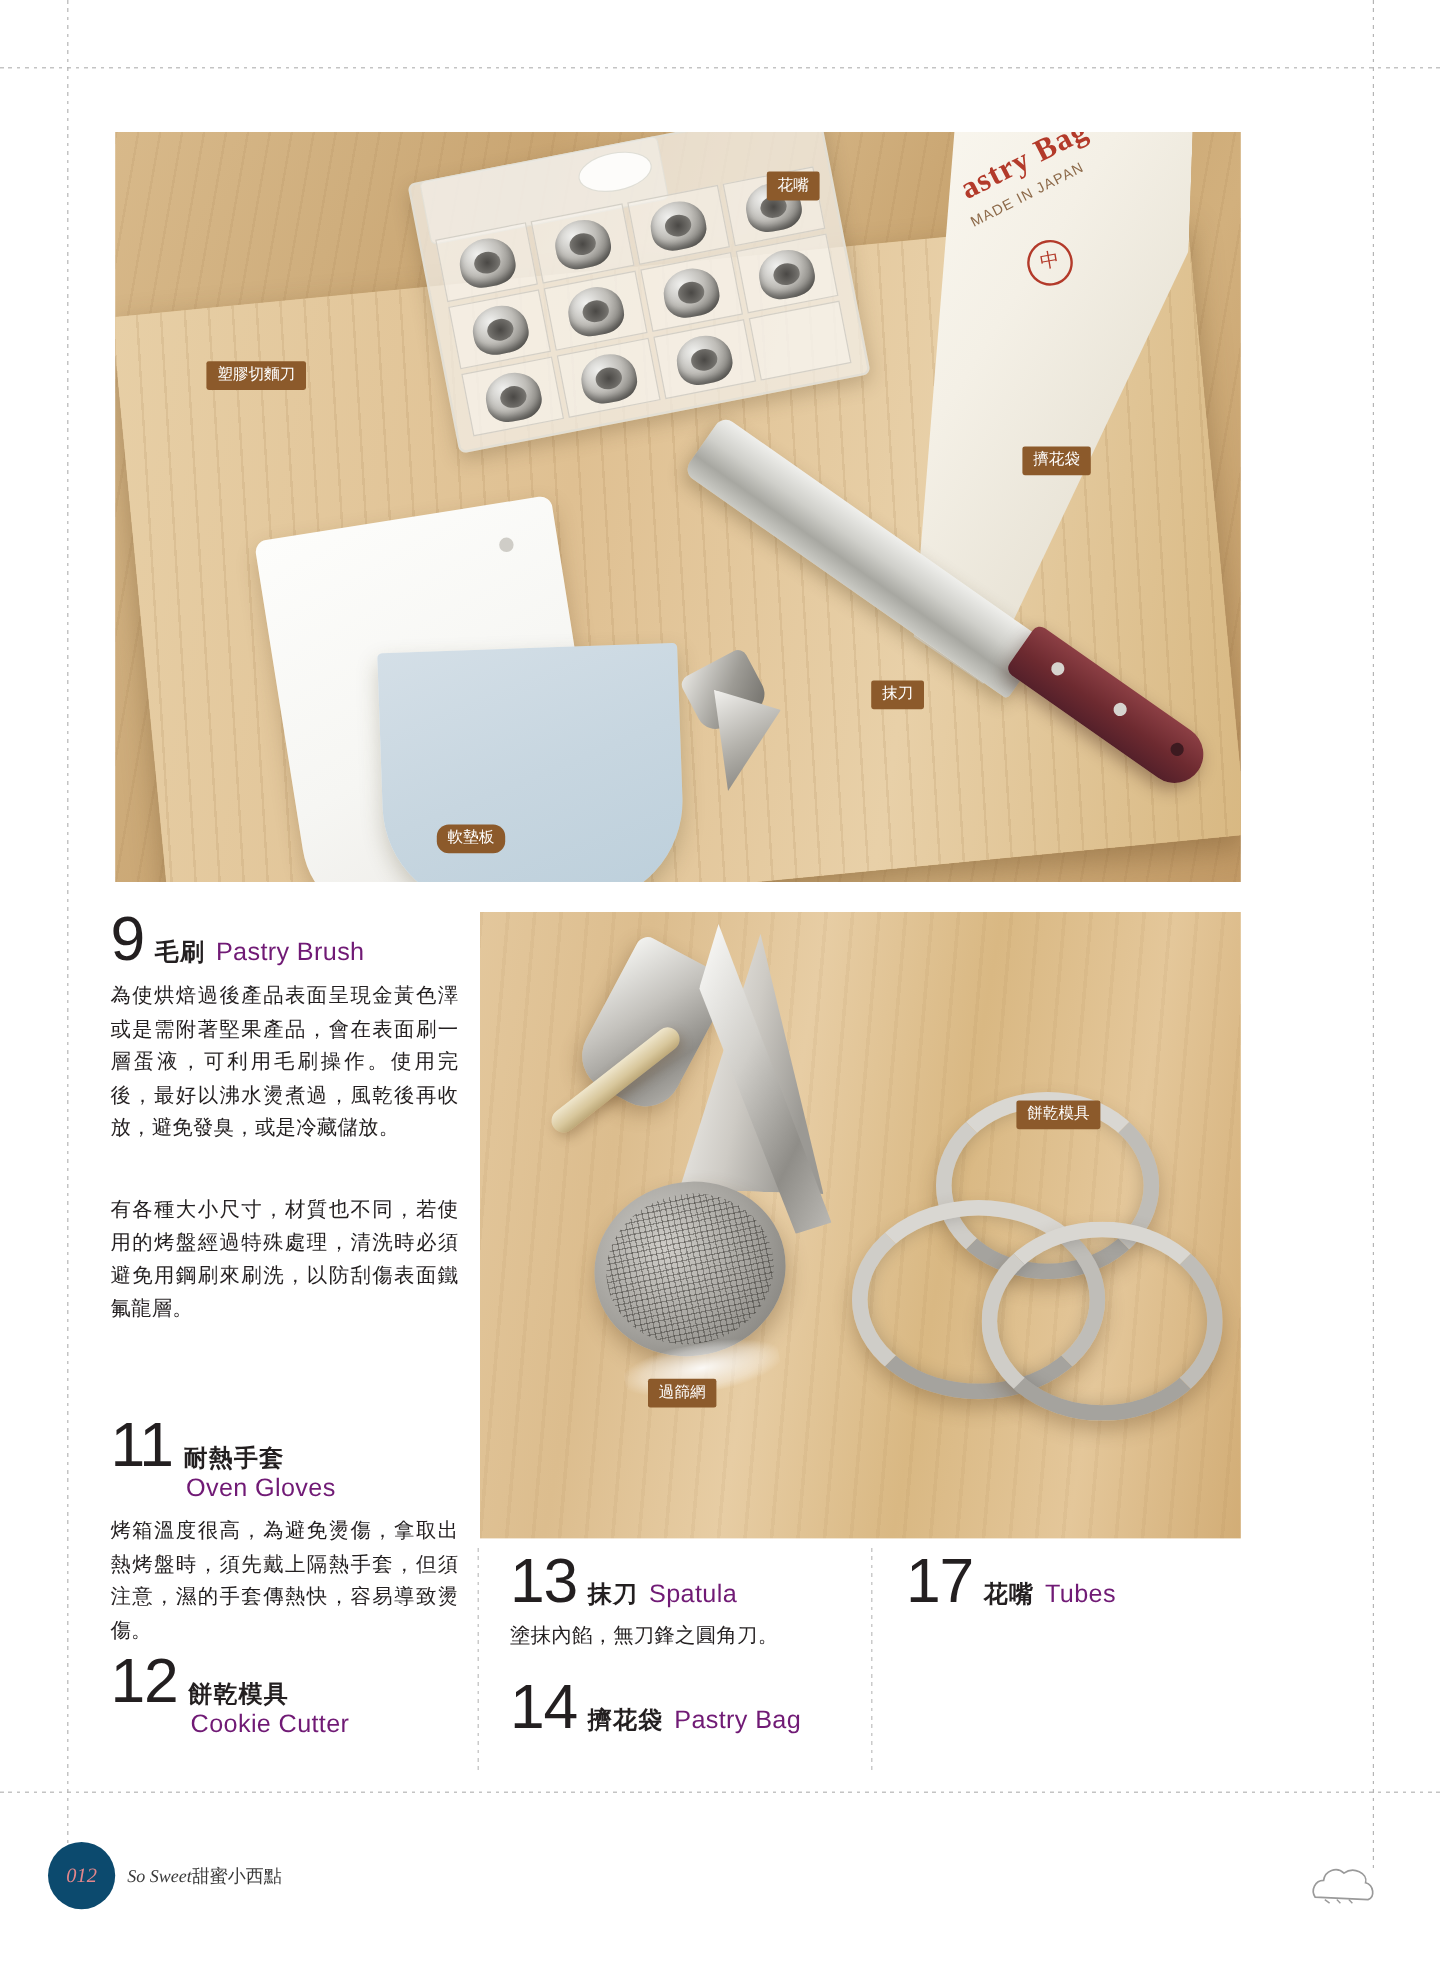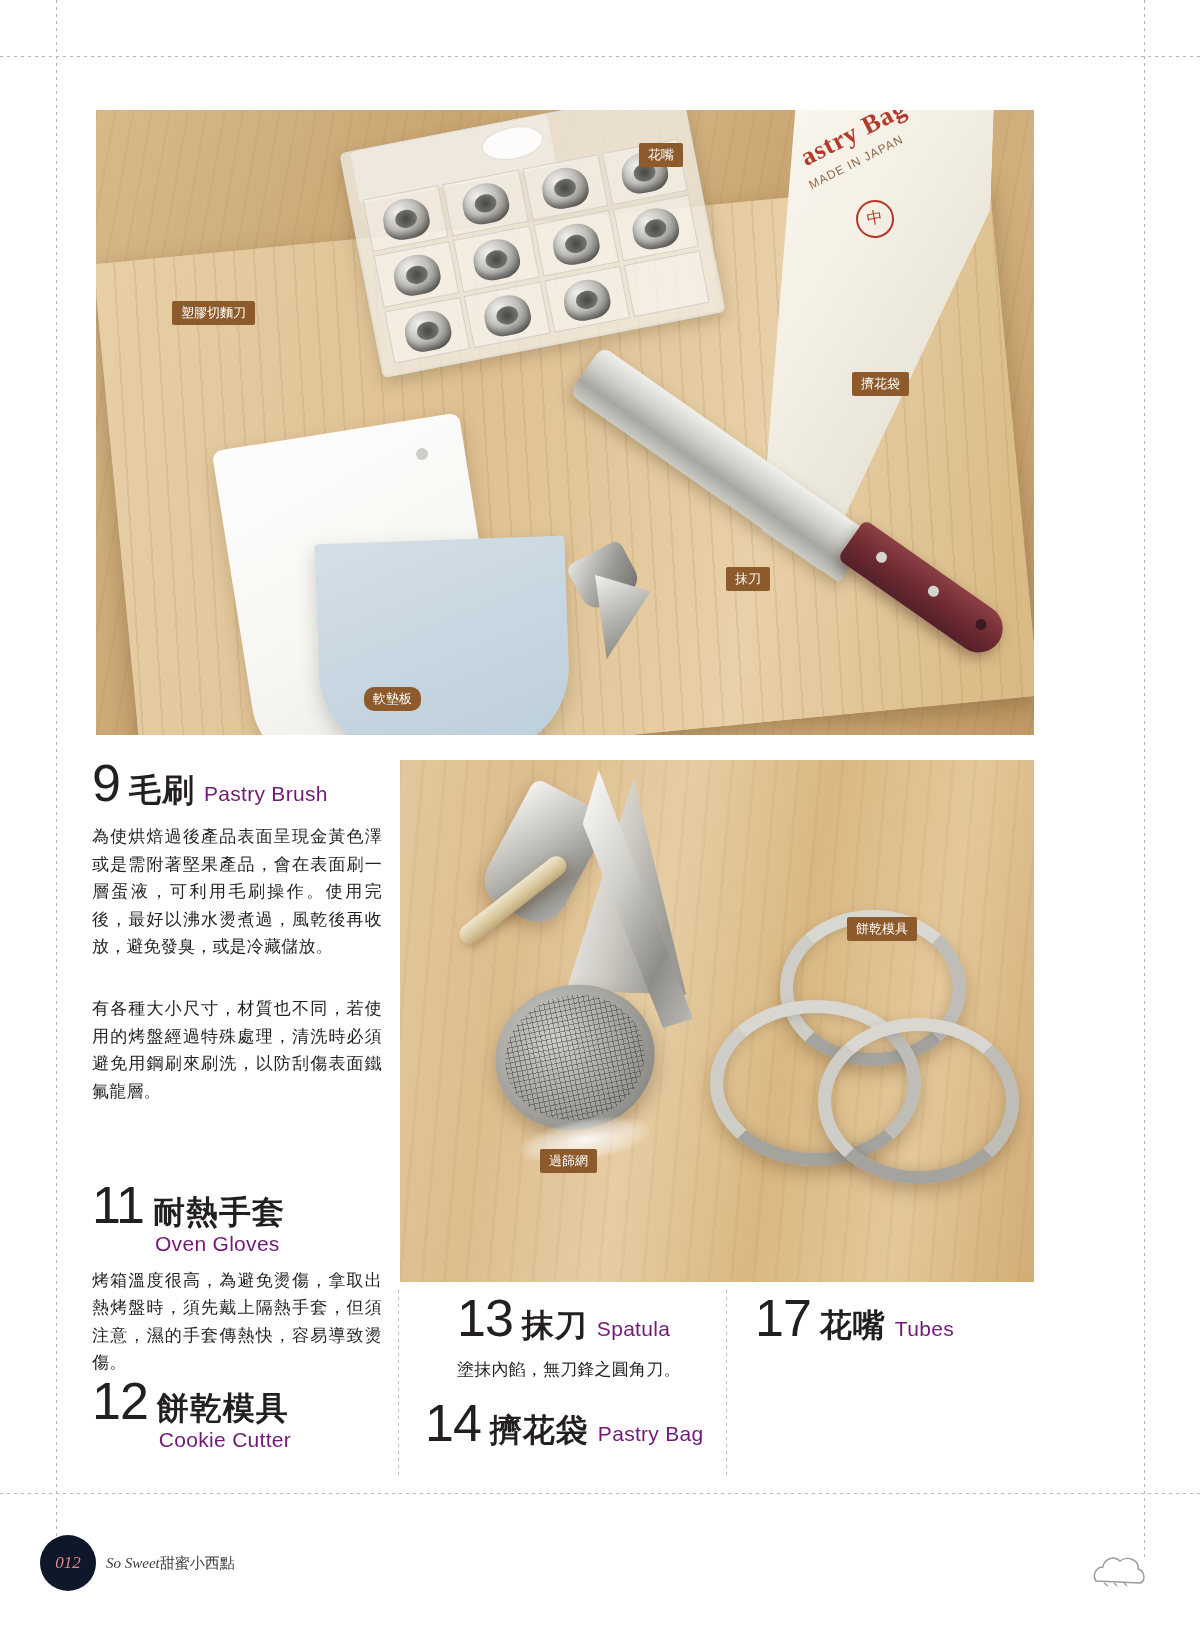--- a/index.html
+++ b/index.html
@@ -352,21 +352,21 @@
   }
   .num {
     font-size: 52px;
     line-height: .9;
     font-weight: 300;
     font-family: "Liberation Sans", sans-serif;
     color: #231f20;
     letter-spacing: -1px;
   }
   .name-cn {
-    font-size: 32px;
+    font-size: 20px;
     font-weight: bold;
     letter-spacing: 1px;
     font-family: Liberation Sans, sans-serif;
   }
   .name-en {
     font-size: 21px;
     font-weight: 300;
     color: #701a75;
     letter-spacing: .3px;
   }
@@ -398,21 +398,21 @@
     position: absolute;
     left: 40px;
     bottom: 44px;
     display: flex;
     align-items: center;
     gap: 10px;
   }
   .page-circle {
     width: 56px; height: 56px;
     border-radius: 50%;
-    background: #0f172a;
+    background: #0c4a6e;
     display: flex;
     align-items: center;
     justify-content: center;
     color: #e4868b;
     font-style: italic;
     font-size: 17px;
     font-family: "Liberation Serif", serif;
   }
   .footer-text {
     font-size: 15px;
@@ -560,21 +560,21 @@
     <span class="name-stack">
       <span class="name-cn">餅乾模具</span>
       <span class="name-en">Cookie Cutter</span>
     </span>
   </div>
 </div>
 
 <div class="sep-v" style="left:398px;top:1290px;height:185px;"></div>
 <div class="sep-v" style="left:726px;top:1290px;height:185px;"></div>
 
-<div class="entry" style="left:425px;top:1295px;width:290px;margin-left:32px;">
+<div class="entry" style="left:425px;top:1295px;width:290px;">
   <div class="entry-head">
     <span class="num">13</span>
     <span class="name-cn">抹刀</span>
     <span class="name-en">Spatula</span>
   </div>
   <div class="body-cn" style="margin-top:8px;">塗抹內餡，無刀鋒之圓角刀。</div>
 </div>
 
 <div class="entry" style="left:425px;top:1400px;width:300px;">
   <div class="entry-head">

